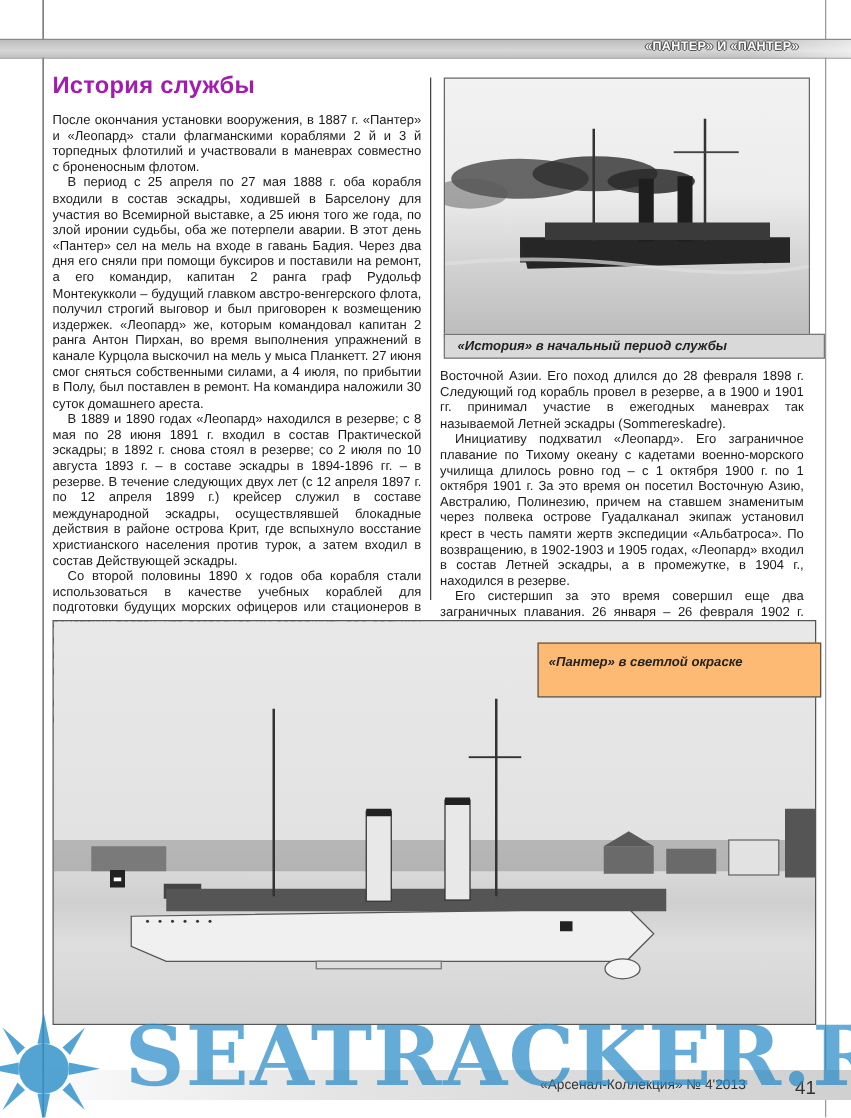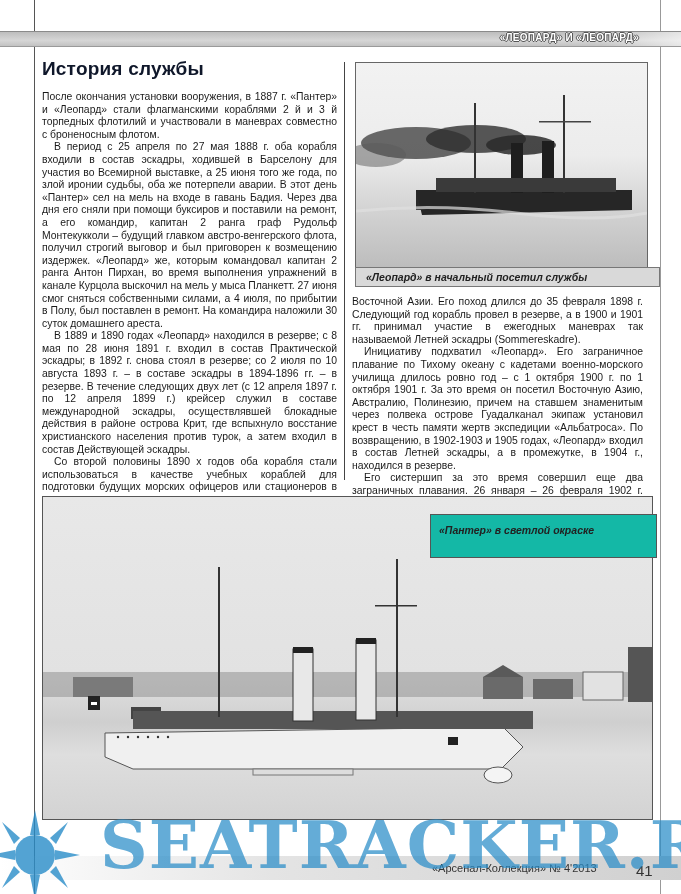--- a/index.html
+++ b/index.html
@@ -3,33 +3,33 @@
 <meta charset="utf-8">
 <style>
   html, body { margin:0; padding:0; }
   body { width:681px; height:894px; background:#ffffff; position:relative; overflow:hidden; font-family:"Liberation Sans", sans-serif; color:#1a1a1a; }
   .vline { position:absolute; top:0; width:1px; background:#555; }
   .header-bar { position:absolute; left:0; top:31px; width:681px; height:14px;
     background:linear-gradient(to bottom, #bdbdbd, #d6d6d6 60%, #c2c2c2); border-top:1px solid #8a8a8a; border-bottom:1px solid #9a9a9a; }
   .header-bar .fade { position:absolute; right:0; top:0; width:80px; height:100%; background:linear-gradient(to right, rgba(255,255,255,0), rgba(255,255,255,0.6)); }
   .running-head { position:absolute; right:42px; top:32px; font-size:10px; font-weight:bold; color:#fff; letter-spacing:0.3px;
     text-shadow:-1px 0 #555, 1px 0 #555, 0 -1px #555, 0 1px #555; }
-  h1.section-title { position:absolute; left:42px; top:58px; margin:0; font-size:19px; font-weight:bold; color:#0f172a; letter-spacing:0.2px; }
+  h1.section-title { position:absolute; left:42px; top:58px; margin:0; font-size:19px; font-weight:bold; color:#a21caf; letter-spacing:0.2px; }
   .col { position:absolute; font-size:10.4px; line-height:12.6px; text-align:justify; color:#1a1a1a; }
   .col p { margin:0; text-indent:12px; }
   .col p.first { text-indent:0; }
   .col-left { left:42px; top:91px; width:295px; }
   .col-right { left:352px; top:296px; width:291px; }
   .photo-top { position:absolute; left:355px; top:62px; width:291px; height:206px; border:1px solid #666; overflow:hidden;
     background:linear-gradient(to bottom, #f2f2f2 0%, #ececec 45%, #d4d4d4 70%, #bcbcbc 100%); }
   .caption-top { position:absolute; left:355px; top:267px; width:305px; height:20px; background:#d9d9d9; border:1px solid #777; box-sizing:border-box; }
   .caption-top span { position:absolute; left:10px; top:3px; font-size:10.5px; font-weight:bold; font-style:italic; color:#222; }
   .photo-big { position:absolute; left:42px; top:496px; width:609px; height:322px; border:1px solid #555; overflow:hidden;
     background:linear-gradient(to bottom, #e8e8e8 0%, #e2e2e2 55%, #cfcfcf 70%, #dedede 80%, #d3d3d3 100%); }
-  .caption-big { position:absolute; left:430px; top:514px; width:227px; height:44px; background:#14b8a6; border:1px solid #555; box-sizing:border-box; }
+  .caption-big { position:absolute; left:430px; top:514px; width:227px; height:44px; background:#fdba74; border:1px solid #555; box-sizing:border-box; }
   .caption-big span { display:block; position:relative; left:8px; font-size:10.5px; font-weight:bold; font-style:italic; color:#222; line-height:14px; }
   .caption-big span.l1 { top:8px; }
   .caption-big span.l2 { top:8px; }
   .footer-bar { position:absolute; left:0; top:856px; width:681px; height:24px;
     background:linear-gradient(to right, rgba(255,255,255,0) 0%, #e4e4e4 40%, #d0d0d0 100%); }
   .footer-text { position:absolute; left:432px; top:862px; font-size:11px; color:#333; }
   .page-number { position:absolute; left:636px; top:862px; font-size:15px; color:#333; }
   .watermark { position:absolute; left:100px; top:812px; font-family:"DejaVu Serif", serif; font-weight:bold; font-size:66px; letter-spacing:1px;
     color:rgba(40,140,200,0.72); line-height:66px; white-space:nowrap; }
   .sun { position:absolute; left:-10px; top:810px; }
@@ -37,21 +37,21 @@
 </head>
 <body>
 
 <div class="vline" style="left:34px; height:894px;"></div>
 <div class="vline" style="left:660px; height:894px; background:#999;"></div>
 <div class="vline" style="left:344px; top:62px; height:418px; background:#444;"></div>
 
 <div class="header-bar">
     <div class="fade"></div>
   </div>
-<div class="running-head">«ЛЕОПАРД» И «ЛЕОПАРД»</div>
+<div class="running-head">«ПАНТЕР» И «ПАНТЕР»</div>
 
 <h1 class="section-title">История службы</h1>
 
 <div class="col col-left">
   <p class="first">После окончания установки вооружения, в 1887 г. «Пантер» и «Леопард» стали флагманскими кораблями 2 й и 3 й торпедных флотилий и участвовали в маневрах совместно с броненосным флотом.</p>
   <p>В период с 25 апреля по 27 мая 1888 г. оба корабля входили в состав эскадры, ходившей в Барселону для участия во Всемирной выставке, а 25 июня того же года, по злой иронии судьбы, оба же потерпели аварии. В этот день «Пантер» сел на мель на входе в гавань Бадия. Через два дня его сняли при помощи буксиров и поставили на ремонт, а его командир, капитан 2 ранга граф Рудольф Монтекукколи – будущий главком австро-венгерского флота, получил строгий выговор и был приговорен к возмещению издержек. «Леопард» же, которым командовал капитан 2 ранга Антон Пирхан, во время выполнения упражнений в канале Курцола выскочил на мель у мыса Планкетт. 27 июня смог сняться собственными силами, а 4 июля, по прибытии в Полу, был поставлен в ремонт. На командира наложили 30 суток домашнего ареста.</p>
   <p>В 1889 и 1890 годах «Леопард» находился в резерве; с 8 мая по 28 июня 1891 г. входил в состав Практической эскадры; в 1892 г. снова стоял в резерве; со 2 июля по 10 августа 1893 г. – в составе эскадры в 1894-1896 гг. – в резерве. В течение следующих двух лет (с 12 апреля 1897 г. по 12 апреля 1899 г.) крейсер служил в составе международной эскадры, осуществлявшей блокадные действия в районе острова Крит, где вспыхнуло восстание христианского населения против турок, а затем входил в состав Действующей эскадры.</p>
   <p>Со второй половины 1890 х годов оба корабля стали использоваться в качестве учебных кораблей для подготовки будущих морских офицеров или стационеров в азиатских портах, что позволило им совершить ряд дальних плаваний. По числу дней, проведенных в заграничных походах, им, наверное, принадлежит рекорд в австро-венгерском флоте.</p>
   <p>В начале 1896 года «Пантер» первым прошел необходимое переоборудование и 1 мая отправился в плавание к берегам</p>
 </div>
@@ -67,25 +67,25 @@
     <rect x="155" y="80" width="12" height="50" fill="#1e1e1e"></rect>
     <rect x="186" y="78" width="12" height="52" fill="#1e1e1e"></rect>
     <rect x="118" y="40" width="2" height="90" fill="#333"></rect>
     <rect x="207" y="32" width="2" height="98" fill="#333"></rect>
     <rect x="183" y="58" width="52" height="1.5" fill="#444"></rect>
     <rect x="80" y="115" width="180" height="14" fill="#3a3a3a"></rect>
     <path d="M0 148 Q80 140 160 150 T291 150" stroke="#e0e0e0" stroke-width="3" fill="none" opacity="0.7"></path>
   </svg>
 </div>
 <div class="caption-top">
-  <span>«Леопард» в начальный посетил службы</span>
+  <span>«История» в начальный период службы</span>
 </div>
 
 <div class="col col-right">
-  <p class="first">Восточной Азии. Его поход длился до 35 февраля 1898 г. Следующий год корабль провел в резерве, а в 1900 и 1901 гг. принимал участие в ежегодных маневрах так называемой Летней эскадры (Sommereskadre).</p>
+  <p class="first">Восточной Азии. Его поход длился до 28 февраля 1898 г. Следующий год корабль провел в резерве, а в 1900 и 1901 гг. принимал участие в ежегодных маневрах так называемой Летней эскадры (Sommereskadre).</p>
   <p>Инициативу подхватил «Леопард». Его заграничное плавание по Тихому океану с кадетами военно-морского училища длилось ровно год – с 1 октября 1900 г. по 1 октября 1901 г. За это время он посетил Восточную Азию, Австралию, Полинезию, причем на ставшем знаменитым через полвека острове Гуадалканал экипаж установил крест в честь памяти жертв экспедиции «Альбатроса». По возвращению, в 1902-1903 и 1905 годах, «Леопард» входил в состав Летней эскадры, а в промежутке, в 1904 г., находился в резерве.</p>
   <p>Его систершип за это время совершил еще два заграничных плавания. 26 января – 26 февраля 1902 г. «Пантер» ходил в Рабат, чтобы доставить подарки от австрийского императора султану Марокко. 15 января 1905 г. крейсер снова отправился</p>
 </div>
 
 <div class="photo-big">
   <svg width="609" height="322" viewBox="0 0 609 322">
     <rect x="0" y="175" width="609" height="25" fill="#9a9a9a" opacity="0.6"></rect>
     <rect x="30" y="180" width="60" height="20" fill="#7a7a7a"></rect>
     <rect x="440" y="180" width="40" height="22" fill="#6a6a6a"></rect>
     <polygon points="440,180 460,168 480,180" fill="#5a5a5a"></polygon>

